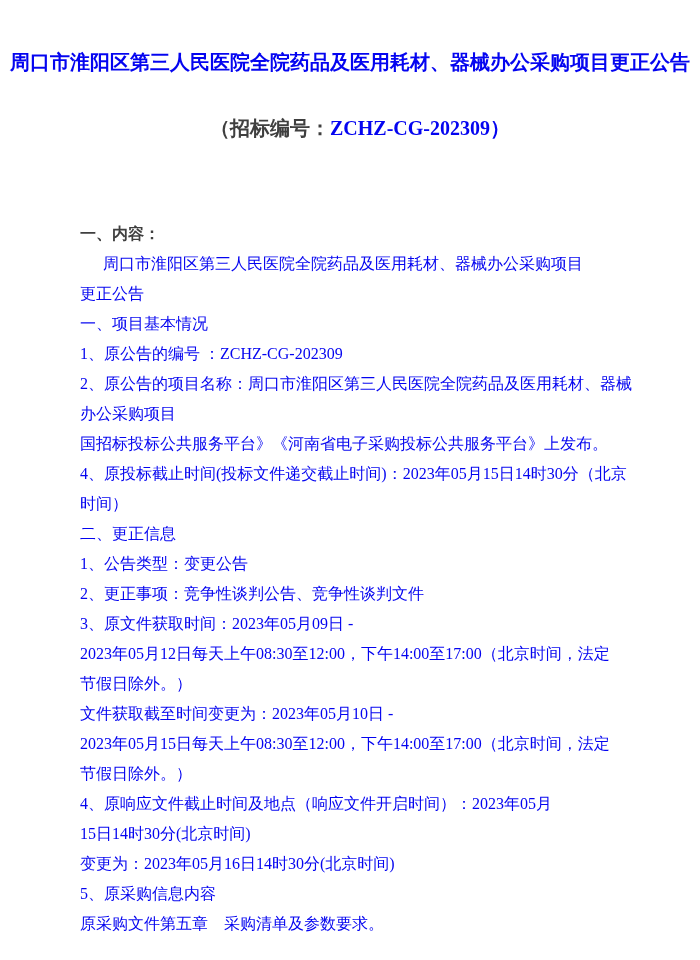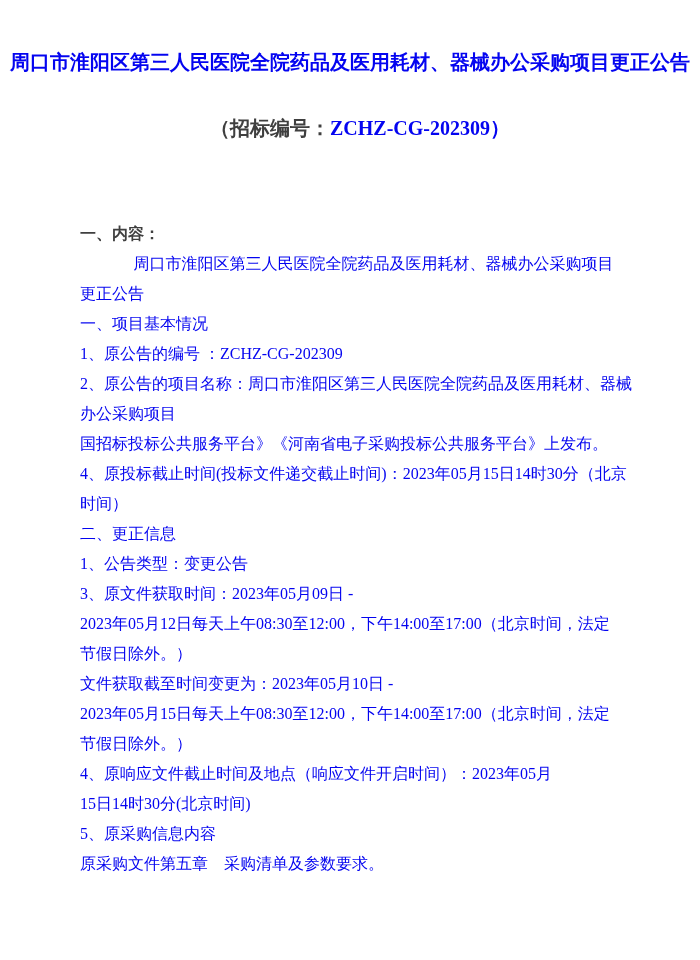--- a/index.html
+++ b/index.html
@@ -43,21 +43,20 @@
   .line {
     white-space: pre-wrap;
     min-height: 30px;
   }
   .heading-dark {
     color: #3f3f3f;
     font-weight: bold;
   }
   .indent {
     text-indent: 23px;
-    text-align: center;
   }
 </style>
 </head>
 <body>
 
 <div class="page">
 
   <div class="title-line">周口市淮阳区第三人民医院全院药品及医用耗材、器械办公采购项目更正公告</div>
 
   <div class="title-line">
@@ -70,26 +69,28 @@
     <div class="line">更正公告</div>
     <div class="line">一、项目基本情况</div>
     <div class="line">1、原公告的编号 ：ZCHZ-CG-202309</div>
     <div class="line">2、原公告的项目名称：周口市淮阳区第三人民医院全院药品及医用耗材、器械</div>
     <div class="line">办公采购项目</div>
     <div class="line">国招标投标公共服务平台》《河南省电子采购投标公共服务平台》上发布。</div>
     <div class="line">4、原投标截止时间(投标文件递交截止时间)：2023年05月15日14时30分（北京</div>
     <div class="line">时间）</div>
     <div class="line">二、更正信息</div>
     <div class="line">1、公告类型：变更公告</div>
+    <div class="line">2、更正事项：竞争性谈判公告、竞争性谈判文件</div>
     <div class="line">3、原文件获取时间：2023年05月09日 -</div>
     <div class="line">2023年05月12日每天上午08:30至12:00，下午14:00至17:00（北京时间，法定</div>
     <div class="line">节假日除外。）</div>
     <div class="line">文件获取截至时间变更为：2023年05月10日 -</div>
     <div class="line">2023年05月15日每天上午08:30至12:00，下午14:00至17:00（北京时间，法定</div>
     <div class="line">节假日除外。）</div>
     <div class="line">4、原响应文件截止时间及地点（响应文件开启时间）：2023年05月</div>
     <div class="line">15日14时30分(北京时间)</div>
+    <div class="line">变更为：2023年05月16日14时30分(北京时间)</div>
     <div class="line">5、原采购信息内容</div>
     <div class="line">原采购文件第五章　采购清单及参数要求。</div>
 
   </div>
 
 </div>
 
 </body></html>

